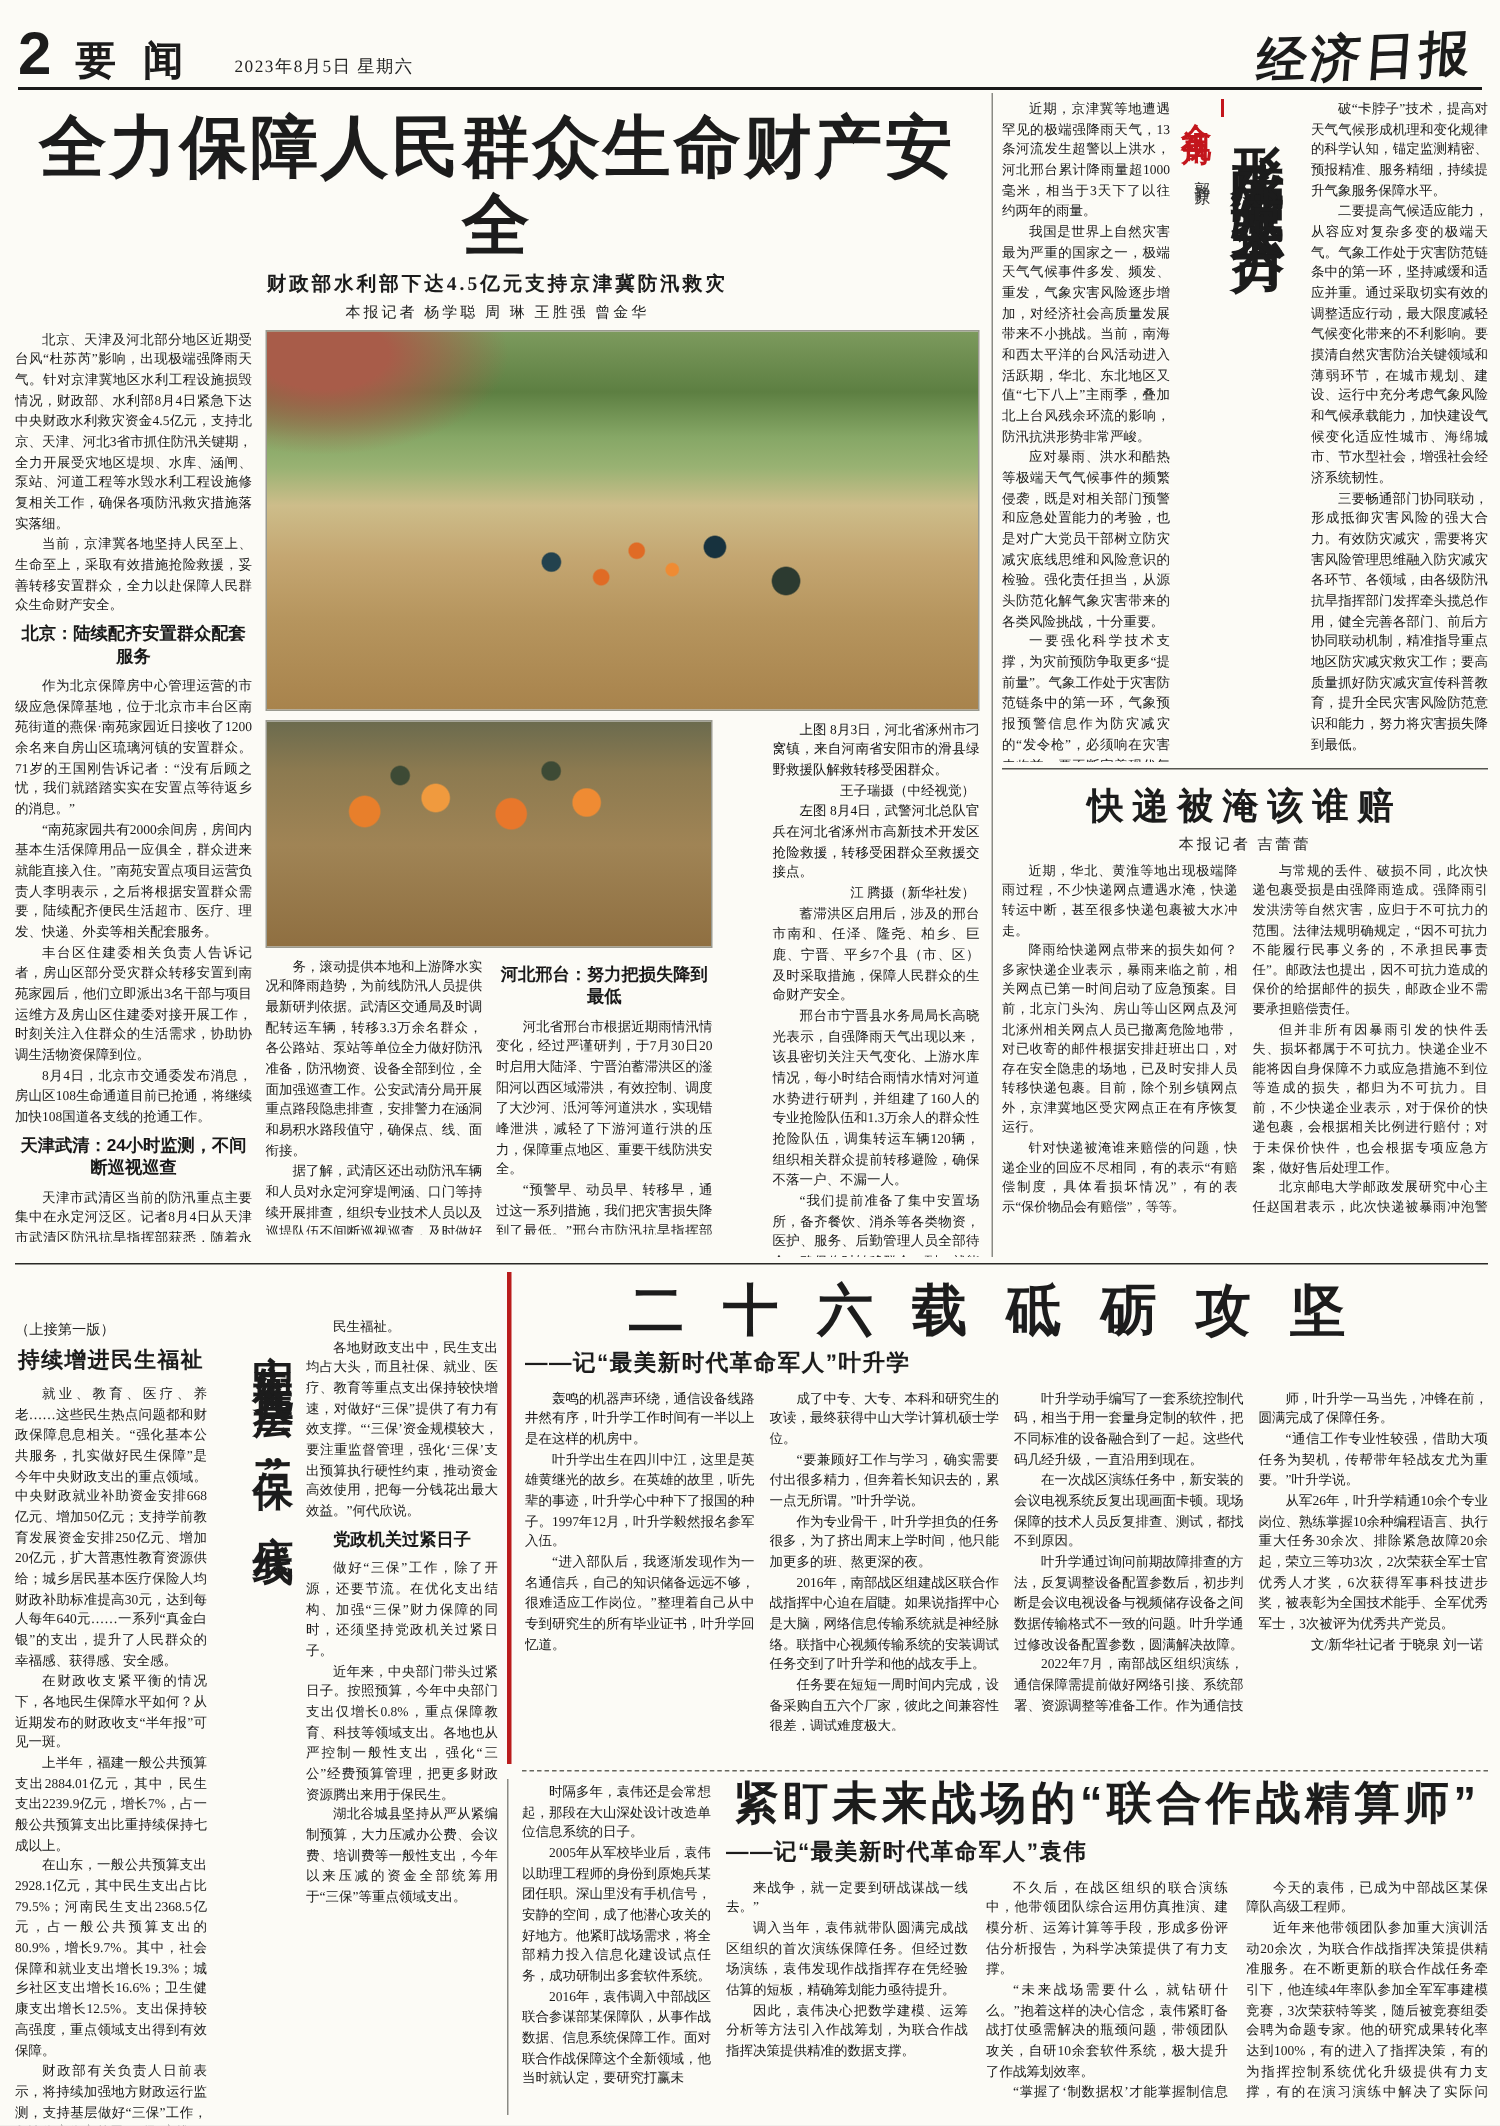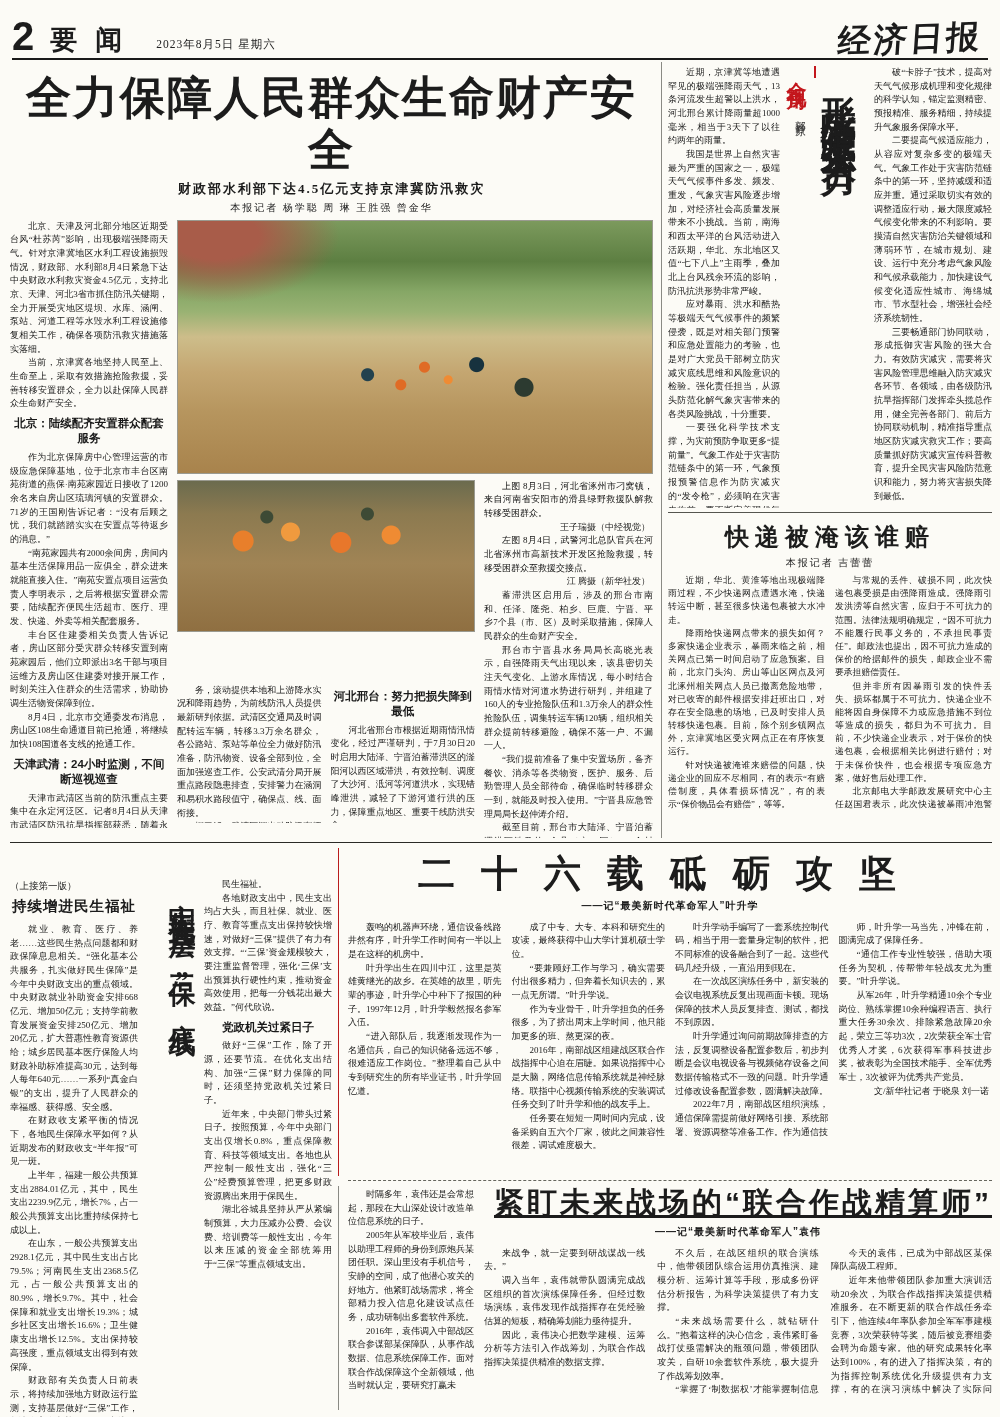--- a/index.html
+++ b/index.html
@@ -43,22 +43,22 @@
   .ms-leftstack{width:298px;flex:none;}
   .photo2{height:152px;background:
      radial-gradient(circle at 22% 40%, #e87f2b 0 10px, rgba(0,0,0,0) 11px),
      radial-gradient(circle at 38% 34%, #f09a3e 0 9px, rgba(0,0,0,0) 10px),
      radial-gradient(circle at 55% 41%, #e8772b 0 10px, rgba(0,0,0,0) 11px),
      radial-gradient(circle at 72% 36%, #ef8b33 0 9px, rgba(0,0,0,0) 10px),
      radial-gradient(circle at 30% 24%, #3d4a35 0 6px, rgba(0,0,0,0) 7px),
      radial-gradient(circle at 64% 22%, #3d4a35 0 6px, rgba(0,0,0,0) 7px),
      linear-gradient(180deg,#6b6b4e 0%,#8c7a50 22%,#a08455 55%,#8f6f41 100%);}
   .ms-two{display:flex;gap:9px;margin-top:6px;height:185px;}
-  .ms-two .textcol{flex:1;min-width:0;margin-top:46px;}
-  .capcol{flex:1;min-width:0;height:560px;}
+  .ms-two .textcol{flex:1;min-width:0;}
+  .capcol{flex:1;min-width:0;height:560px;margin-left:31px;}
   
   .jsj{position:absolute;left:668px;top:66px;width:324px;height:442px;display:flex;gap:7px;overflow:hidden;}
   .jsj-colL{width:112px;flex:none;}
   .jsj-colR{flex:1;min-width:0;}
   .jsj-mid{width:80px;flex:none;display:flex;gap:4px;}
   .jsj-side{width:26px;display:flex;flex-direction:column;align-items:center;}
   .jsj-label{writing-mode:vertical-rl;text-orientation:upright;color:#c3161c;
              font-family:"Liberation Sans","DejaVu Sans",sans-serif;font-weight:900;font-size:20px;
              border-right:2px solid #c3161c;padding-right:3px;letter-spacing:4px;}
   .jsj-author{writing-mode:vertical-rl;text-orientation:upright;font-size:10.5px;color:#333;margin-top:34px;letter-spacing:3px;}
@@ -75,36 +75,36 @@
   
   .sanbao{position:absolute;left:10px;top:850px;width:322px;height:562px;display:flex;gap:8px;overflow:hidden;margin-top:28px;}
   .sb-left{width:128px;flex:none;}
   .note{font-size:9.5px;color:#222;margin:2px 0 4px;}
   .sb-head{font-family:"Liberation Sans","DejaVu Sans",sans-serif;font-weight:700;font-size:14.5px;text-align:center;margin:2px 0 7px;letter-spacing:1px;}
   .sb-vtitle{width:50px;flex:none;writing-mode:vertical-rl;text-orientation:upright;
              font-weight:900;font-size:27px;letter-spacing:6px;line-height:1.1;padding-top:4px;}
   .sb-col2{flex:1;min-width:0;}
   
   .ye{position:absolute;left:338px;top:848px;width:654px;height:328px;box-sizing:border-box;
-      border-left:1px solid #b91c1c;padding-left:9px;overflow:hidden;}
+      border-left:3px solid #b91c1c;padding-left:9px;overflow:hidden;}
   .big-title{margin:6px 0 2px;font-family:"Liberation Sans","DejaVu Sans",sans-serif;
              font-weight:900;font-size:37px;text-align:center;letter-spacing:26px;line-height:1.1;}
-  .sub-title{font-family:"Liberation Sans","DejaVu Sans",sans-serif;font-weight:700;font-size:10px;
-             text-align:center;margin:4px 0 8px;letter-spacing:1px;}
+  .sub-title{font-family:"Liberation Sans","DejaVu Sans",sans-serif;font-weight:700;font-size:15px;
+             text-align:left;margin:4px 0 8px;letter-spacing:1px;}
   .four-cols{display:flex;gap:10px;height:228px;}
   .four-cols .textcol{flex:1;min-width:0;}
   
   .dash-rule{position:absolute;left:348px;top:1180px;width:644px;border-top:1px dashed #66665e;}
   
   .yuan{position:absolute;left:338px;top:1186px;width:654px;height:224px;box-sizing:border-box;
         border-left:1px solid #8a8a84;padding-left:9px;display:flex;gap:10px;overflow:hidden;}
   .yw-col1{width:126px;flex:none;padding-top:2px;}
   .yw-main{flex:1;min-width:0;}
   .yw-title{margin:0 0 2px;font-family:"Liberation Sans","DejaVu Sans",sans-serif;
-            font-weight:900;font-size:30px;text-align:right;letter-spacing:3px;line-height:1.15;text-decoration:underline;}
+            font-weight:900;font-size:30px;text-align:center;letter-spacing:3px;line-height:1.15;}
   .yw-cols{display:flex;gap:12px;height:150px;}
   .yw-cols .textcol{flex:1;min-width:0;}
 </style>
 </head>
 <body>
 
 <div class="page">
 
   <div class="hdr">
     <div class="hdr-left">

